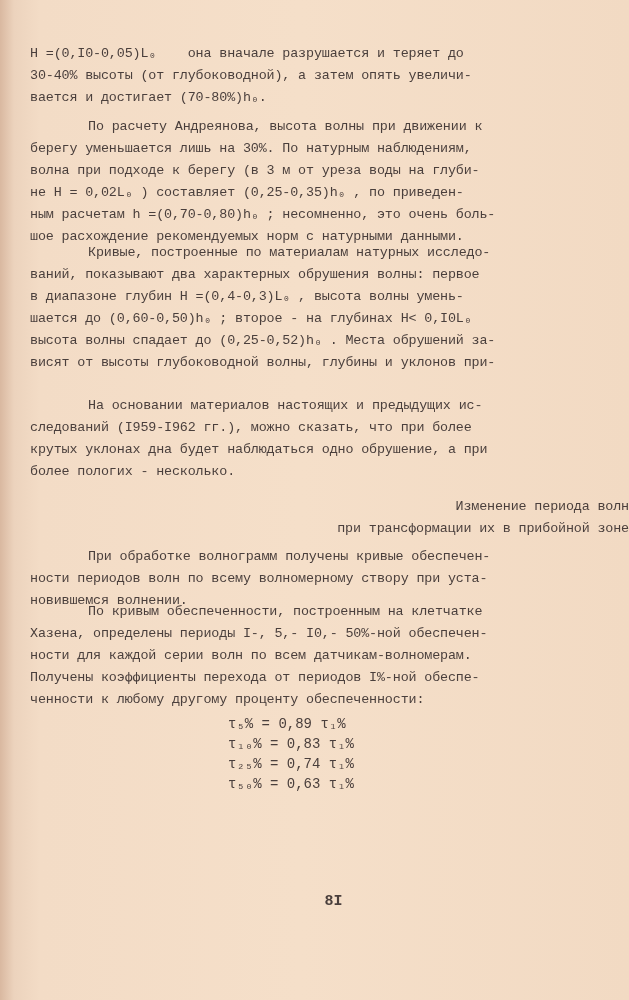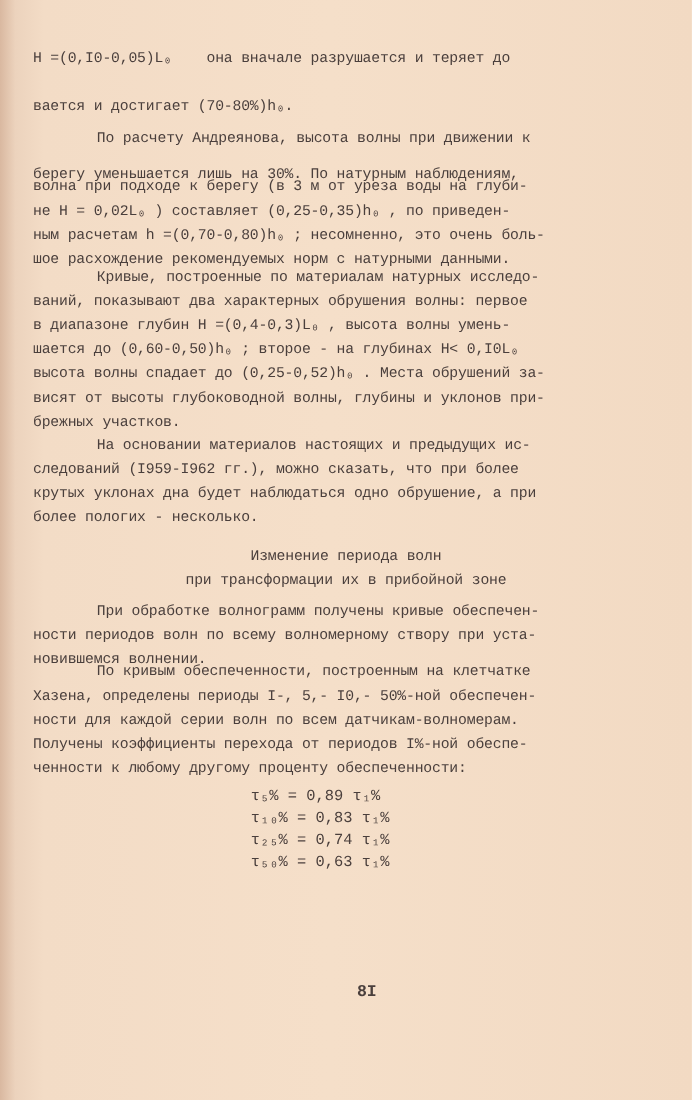--- a/index.html
+++ b/index.html
@@ -10,52 +10,52 @@
     font-family: "Liberation Mono", "DejaVu Sans Mono", monospace;
     color: #4a3f3c;
   }
   .page { position: absolute; left: 0; top: 0; width: 629px; height: 1000px; font-family: Liberation Mono, monospace; }
   .line {
     position: absolute; left: 30px;
     font-size: 13.4px; line-height: 22px; white-space: pre;
     letter-spacing: -0.15px;
   }
   .indent { left: 88px; }
-  .center { left: 0; width: 629px; text-align: center; }
+  .center { left: 0; width: 629px; text-align: right; }
   .formula {
     position: absolute; left: 228px;
     font-size: 14px; line-height: 20px; white-space: pre;
   }
   .pnum {
     position: absolute; left: 0; width: 629px; top: 893px;
     text-align: center; font-size: 15px; font-weight: bold; margin-left: 19px;
   }
 </style>
 </head>
 <body>
 
 <div class="page">
 
   <div class="line" style="top:43px">Н =(0,I0-0,05)L₀    она вначале разрушается и теряет до</div>
+  <div class="line" style="top:65px">30-40% высоты (от глубоководной), а затем опять увеличи-</div>
   <div class="line" style="top:87px">вается и достигает (70-80%)h₀.</div>
 
   <div class="line indent" style="top:116px">По расчету Андреянова, высота волны при движении к</div>
-  <div class="line" style="top:149px">берегу уменьшается лишь на 30%. По натурным наблюдениям,</div>
+  <div class="line" style="top:138px">берегу уменьшается лишь на 30%. По натурным наблюдениям,</div>
   <div class="line" style="top:160px">волна при подходе к берегу (в 3 м от уреза воды на глуби-</div>
   <div class="line" style="top:182px">не Н = 0,02L₀ ) составляет (0,25-0,35)h₀ , по приведен-</div>
   <div class="line" style="top:204px">ным расчетам h =(0,70-0,80)h₀ ; несомненно, это очень боль-</div>
   <div class="line" style="top:226px">шое расхождение рекомендуемых норм с натурными данными.</div>
 
   <div class="line indent" style="top:242px">Кривые, построенные по материалам натурных исследо-</div>
   <div class="line" style="top:264px">ваний, показывают два характерных обрушения волны: первое</div>
   <div class="line" style="top:286px">в диапазоне глубин Н =(0,4-0,3)L₀ , высота волны умень-</div>
   <div class="line" style="top:308px">шается до (0,60-0,50)h₀ ; второе - на глубинах Н&lt; 0,I0L₀</div>
   <div class="line" style="top:330px">высота волны спадает до (0,25-0,52)h₀ . Места обрушений за-</div>
   <div class="line" style="top:352px">висят от высоты глубоководной волны, глубины и уклонов при-</div>
-  <div class="line" style="top:374px">брежных участков.</div>
 
   <div class="line indent" style="top:395px">На основании материалов настоящих и предыдущих ис-</div>
   <div class="line" style="top:417px">следований (I959-I962 гг.), можно сказать, что при более</div>
   <div class="line" style="top:439px">крутых уклонах дна будет наблюдаться одно обрушение, а при</div>
   <div class="line" style="top:461px">более пологих - несколько.</div>
 
   <div class="line center" style="top:496px">Изменение периода волн</div>
   <div class="line indent" style="top:546px">При обработке волнограмм получены кривые обеспечен-</div>
 
   <div class="line center" style="top:518px">при трансформации их в прибойной зоне</div>

